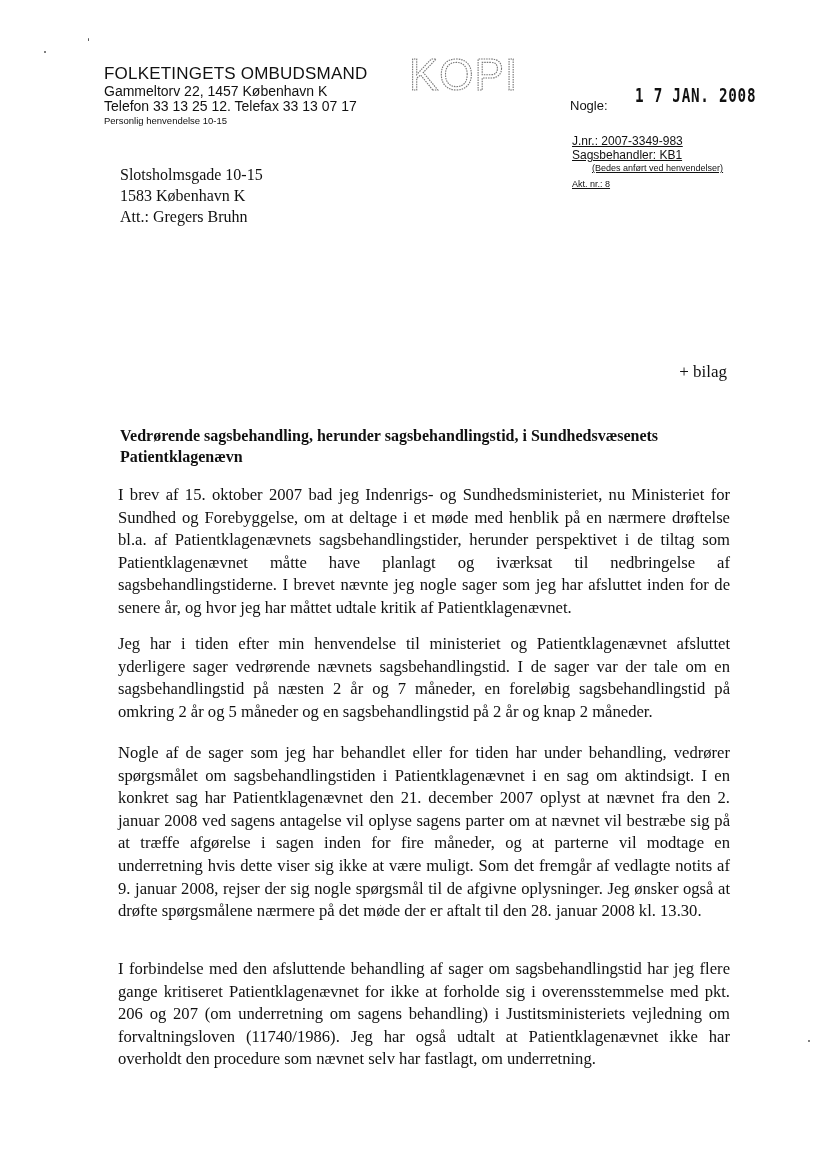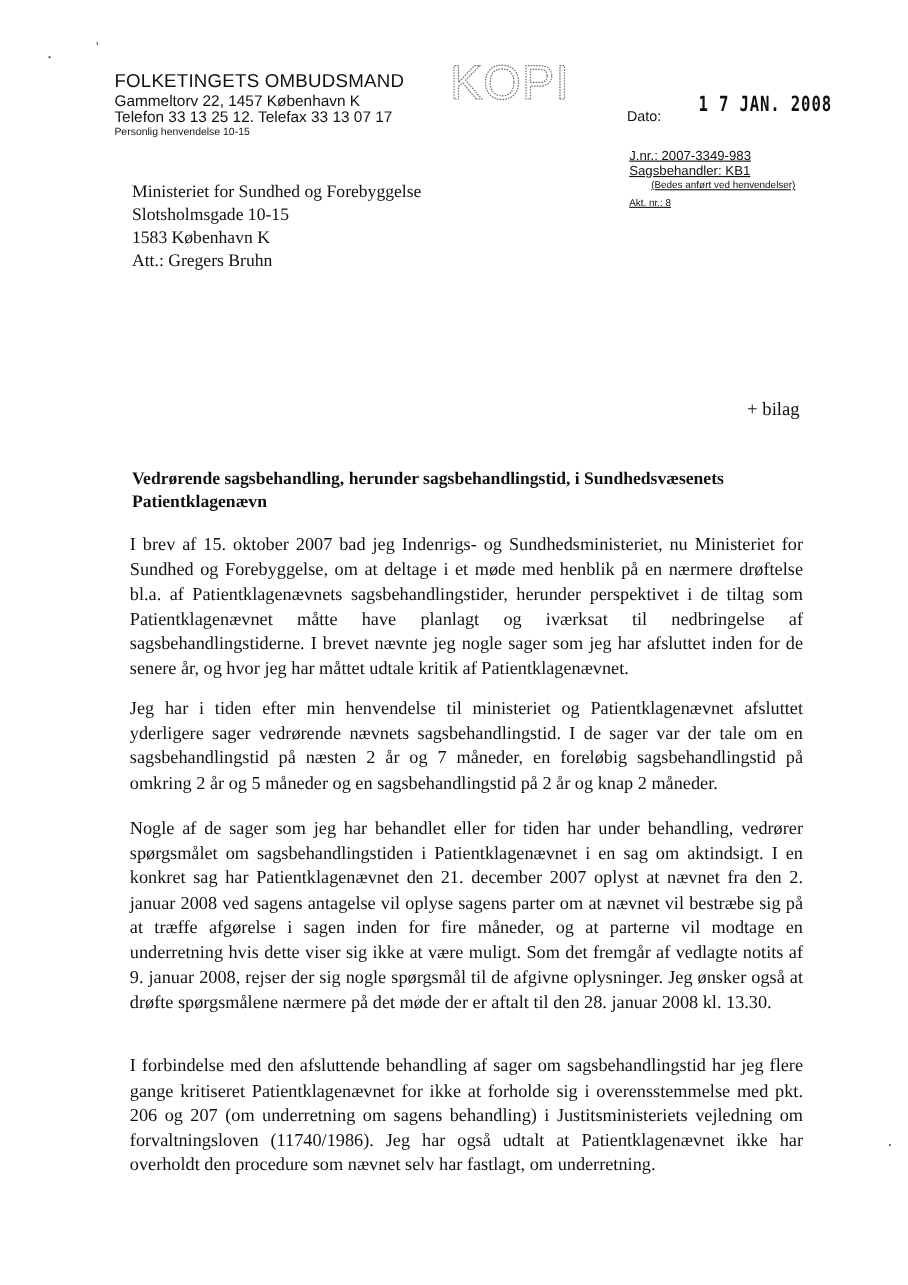--- a/index.html
+++ b/index.html
@@ -69,33 +69,32 @@
     <div class="org-line small">Personlig henvendelse 10-15</div>
   </div>
 
   <div class="kopi">
     <svg viewBox="0 0 110 44">
       <text x="2" y="38" font-family="Liberation Sans, sans-serif" font-size="44" fill="none" stroke="#777" stroke-width="1.1" stroke-dasharray="1.5 1" letter-spacing="1">KOPI</text>
     </svg>
   </div>
 
   <div class="date-block sans">
-    <span class="date-label">Dato:</span>
+    <span class="date-label">Nogle:</span>
     <span class="date-stamp">1 7 JAN. 2008</span>
   </div>
 
   <div class="case-block sans">
     <div class="case-line">J.nr.:   2007-3349-983</div>
     <div class="case-line">Sagsbehandler:  KB1</div>
     <div class="case-line small">(Bedes anført ved henvendelser)</div>
     <div class="case-line akt">Akt. nr.:  8</div>
   </div>
 
   <div class="recipient serif">
-    <div>Ministeriet for Sundhed og Forebyggelse</div>
     <div>Slotsholmsgade 10-15</div>
     <div>1583  København K</div>
     <div>Att.: Gregers Bruhn</div>
   </div>
 
   <div class="bilag serif">+ bilag</div>
 
   <div class="subject serif">Vedrørende sagsbehandling, herunder sagsbehandlingstid, i Sundhedsvæsenets Patientklagenævn</div>
 
   <div class="body serif p1">

